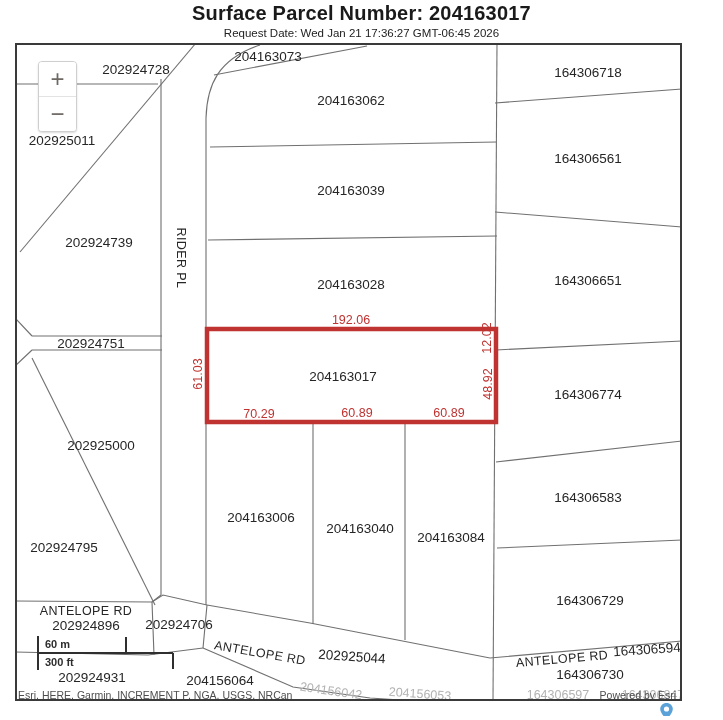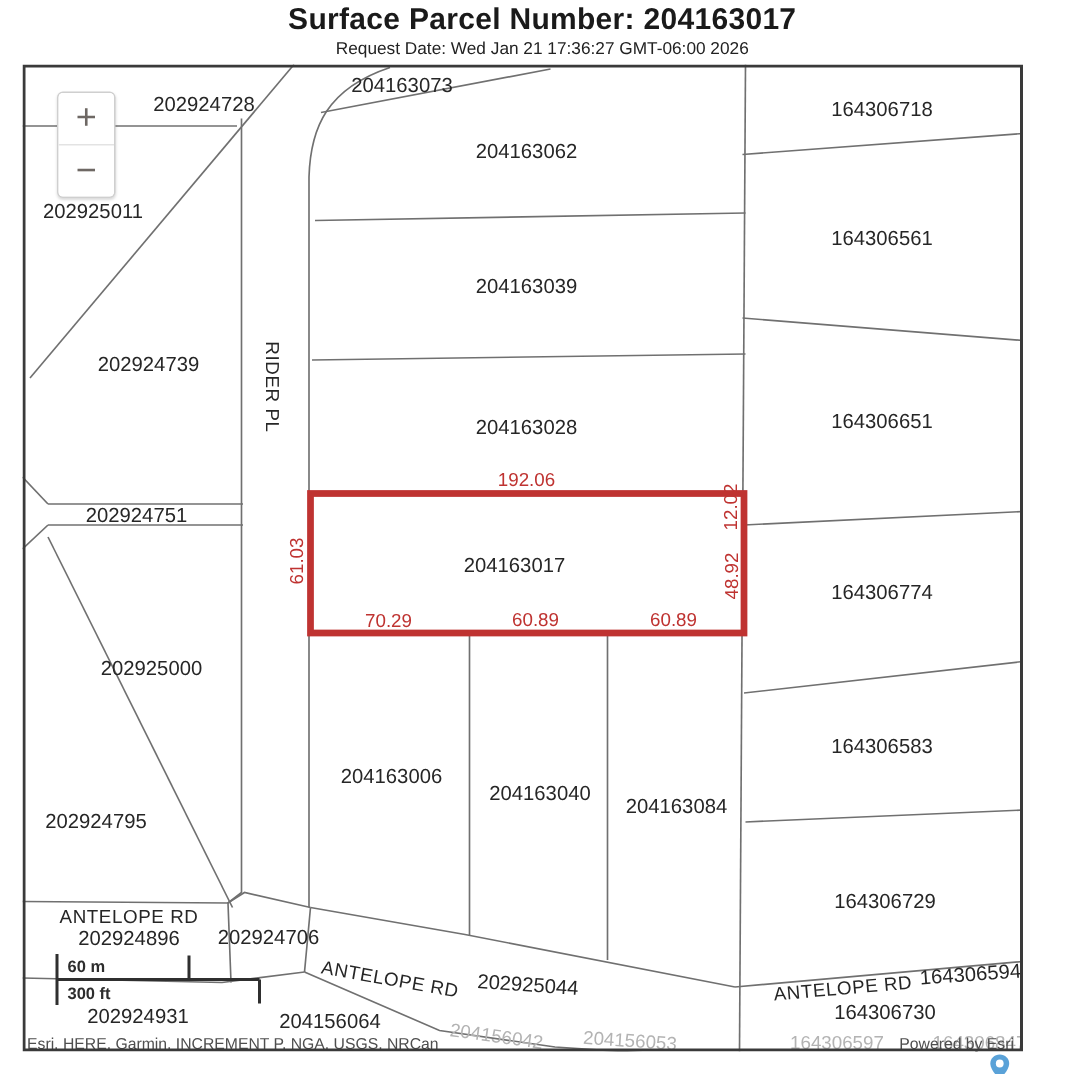--- a/index.html
+++ b/index.html
@@ -26,21 +26,21 @@
   .gray{font-size:12.5px;fill:#b3b3b3;}
   .attr{font-size:10.5px;fill:#4e4e4e;}
   .scaletxt{font-size:11px;font-weight:bold;fill:#2d2d2d;}
 </style>
 </head>
 <body>
 
 <div id="page">
 
   <div id="title">Surface Parcel Number: 204163017</div>
-  <div id="subtitle">Request Date: Wed Jan 21 17:36:27 GMT-06:00 2026</div>
+  <div id="subtitle">Request Date: Wed Jan 21 17:36:27 GMT-06:45 2026</div>
 
   <div id="map">
     <svg width="667" height="658" viewBox="0 0 667 658">
 
       <g stroke="#707070" stroke-width="1.1" fill="none">
         <path d="M0,41 H143"></path>
         <path d="M5,209 L181,0"></path>
         <path d="M146,36 V552 L137,559 L139,612"></path>
         <path d="M191,75 V562"></path>
         <path d="M191,75 C192,42 203,16 245,2"></path>

